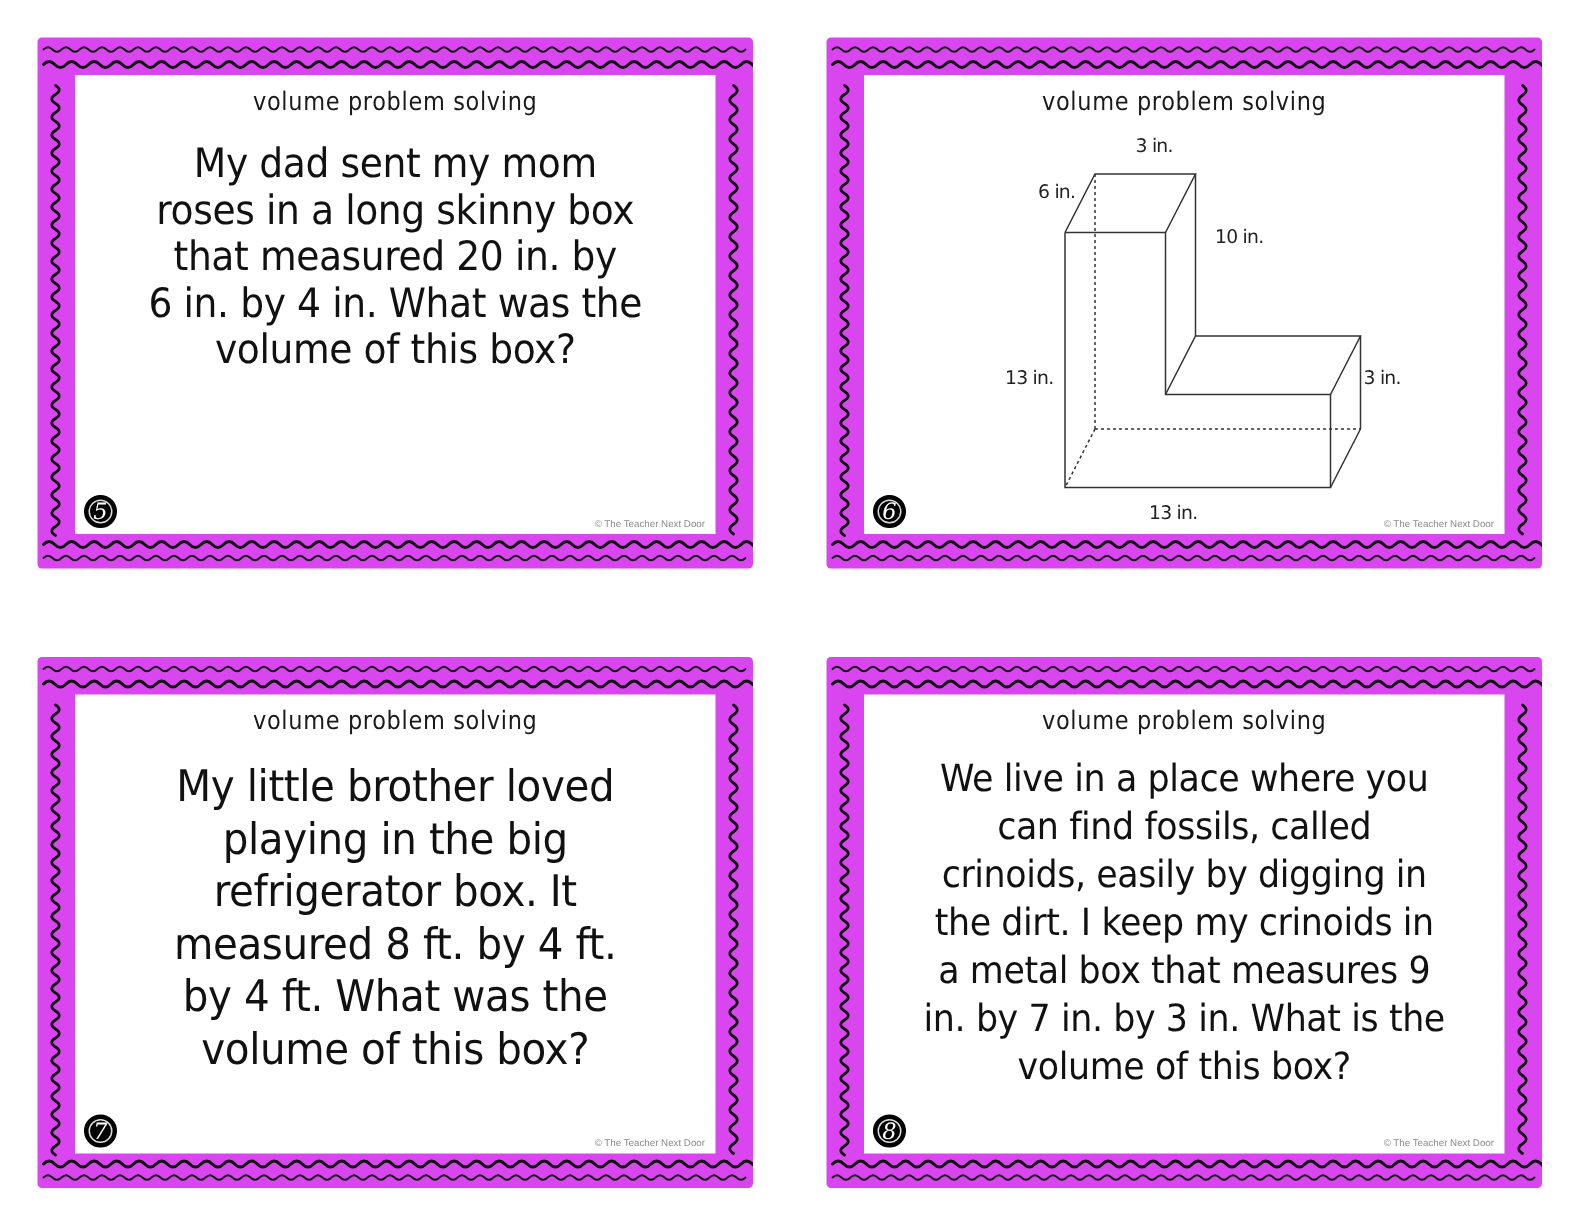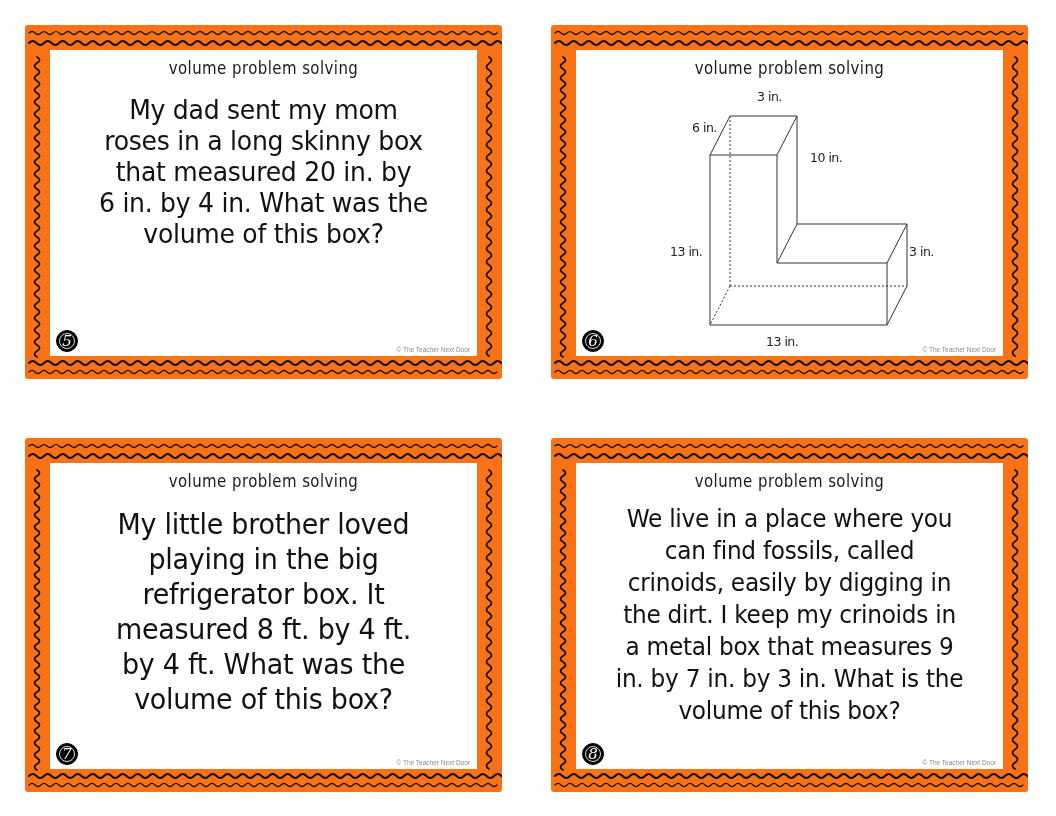--- a/index.html
+++ b/index.html
@@ -2,21 +2,21 @@
 <html><head>
 <meta charset="utf-8">
 <style>
   html, body { margin: 0; padding: 0; }
   body {
     width: 1056px; height: 816px; background: #ffffff; position: relative; overflow: hidden;
     font-family: "DejaVu Sans", sans-serif; color: #111;
   }
   .card {
     position: absolute; width: 477px; height: 354px;
-    background: #f97316; border-radius: 3px; box-sizing: border-box;
+    background: #d946ef; border-radius: 3px; box-sizing: border-box;
   }
   .card svg.border { position: absolute; left: 0; top: 0; width: 100%; height: 100%; }
   .inner {
     position: absolute; left: 25px; top: 25px; right: 25px; bottom: 23px;
     background: #ffffff;
   }
   .heading {
     position: absolute; left: 0; right: 0; top: 8px; text-align: center;
     font-family: "DejaVu Sans", sans-serif; font-size: 17px; letter-spacing: 0.5px;
     font-weight: normal; color: #1a1a1a; transform: scaleX(0.88);

